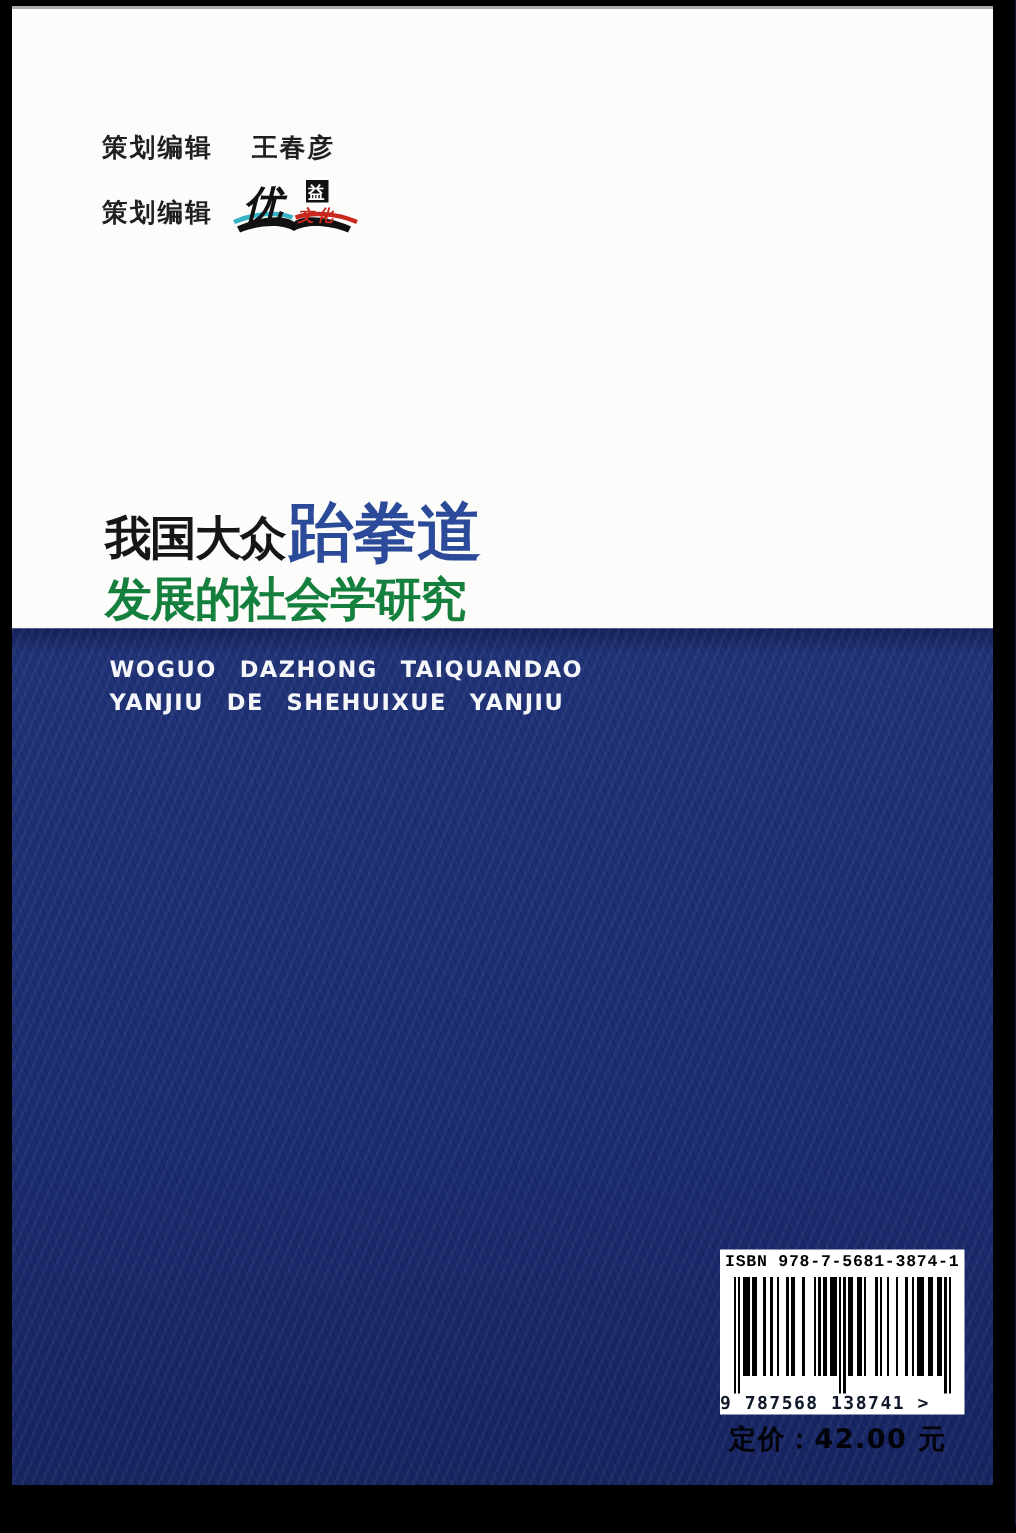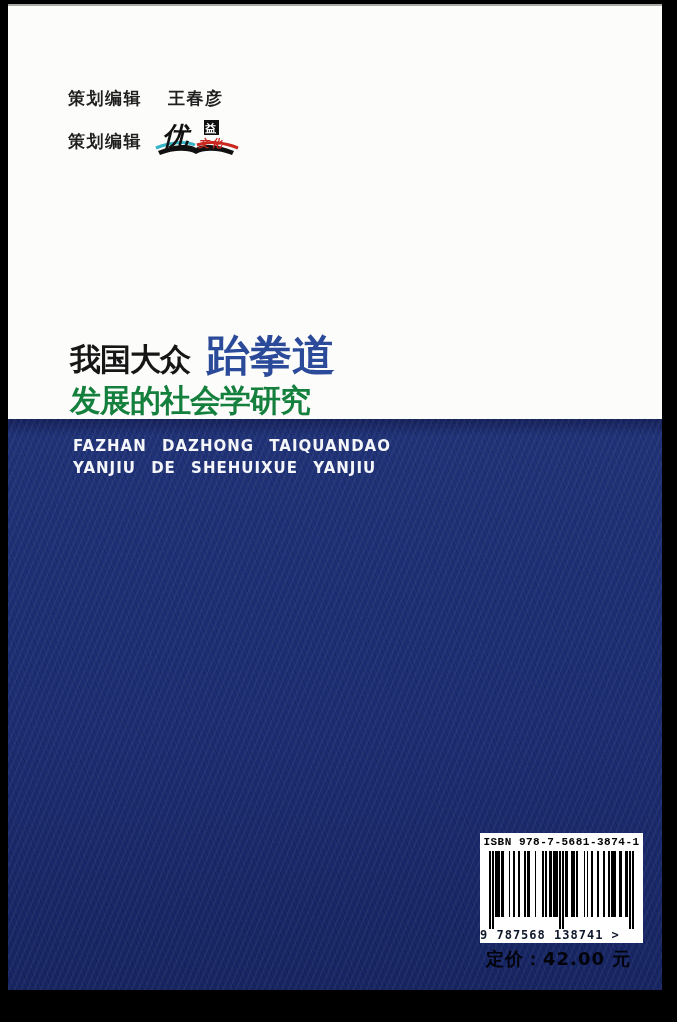--- a/index.html
+++ b/index.html
@@ -31,21 +31,21 @@
   }
   .logo{margin-left:12px;width:86px;height:46px;position:relative;display:inline-block;}
   
   .title{position:absolute;left:62px;top:327px;white-space:nowrap;}
   .title .t1{display:flex;align-items:baseline;line-height:44px;height:48px;}
   .title .t1 .black{
     font-size:31px;font-weight:bold;color:#161616;letter-spacing:-1px;
   }
   .title .t1 .blue{
     font-family:"DejaVu Serif","Liberation Serif",serif;
-    font-size:43px;font-weight:bold;color:#2b4a99;letter-spacing:0px;margin-left:16px;
+    font-size:43px;font-weight:bold;color:#2b4a99;letter-spacing:0px;margin-left:2px;
   }
   .title .t2{
     font-size:31px;font-weight:bold;color:#15803d;letter-spacing:-1px;
     line-height:34px;margin-top:2px;
   }
   
   .band{
     position:absolute;left:0;top:413px;width:654px;height:571px;
     background-color:#1b2b70;
     background-image:
@@ -116,21 +116,21 @@
     <div class="t1">
       <span class="black">我国大众</span>
         <span class="blue">跆拳道</span>
     </div>
     <div class="t2">发展的社会学研究</div>
   </div>
 
   <div class="band">
 
     <div class="pinyin">
-      <div>FAZHAN DAZHONG TAIQUANDAO</div>
+      <div>WOGUO DAZHONG TAIQUANDAO</div>
       <div>YANJIU DE SHEHUIXUE YANJIU</div>
     </div>
 
     <div class="barcode">
       <div class="isbn">ISBN 978-7-5681-3874-1</div>
       <svg id="bars" viewBox="0 0 95 78" preserveAspectRatio="none" shape-rendering="crispEdges">
           <rect x="0" y="0" width="1.05" height="78" fill="#000"></rect>
           <rect x="2" y="0" width="1.05" height="78" fill="#000"></rect>
           <rect x="4" y="0" width="1.05" height="66" fill="#000"></rect>
           <rect x="5" y="0" width="1.05" height="66" fill="#000"></rect>

